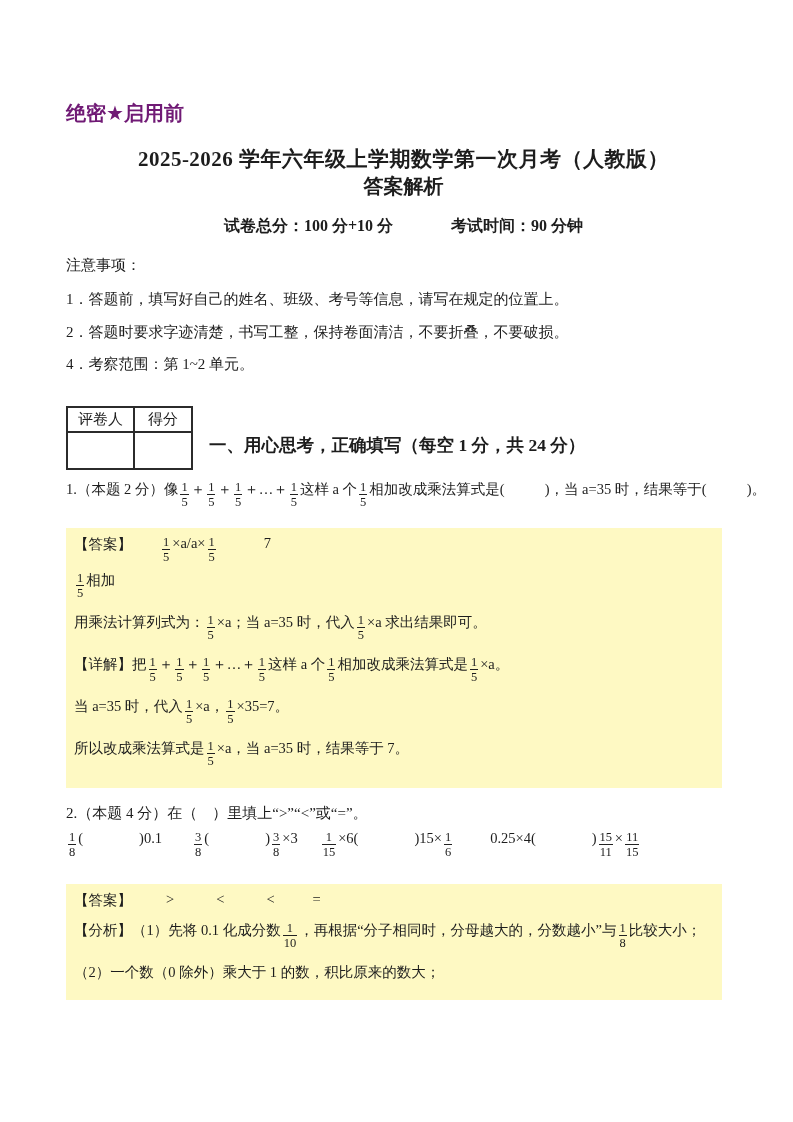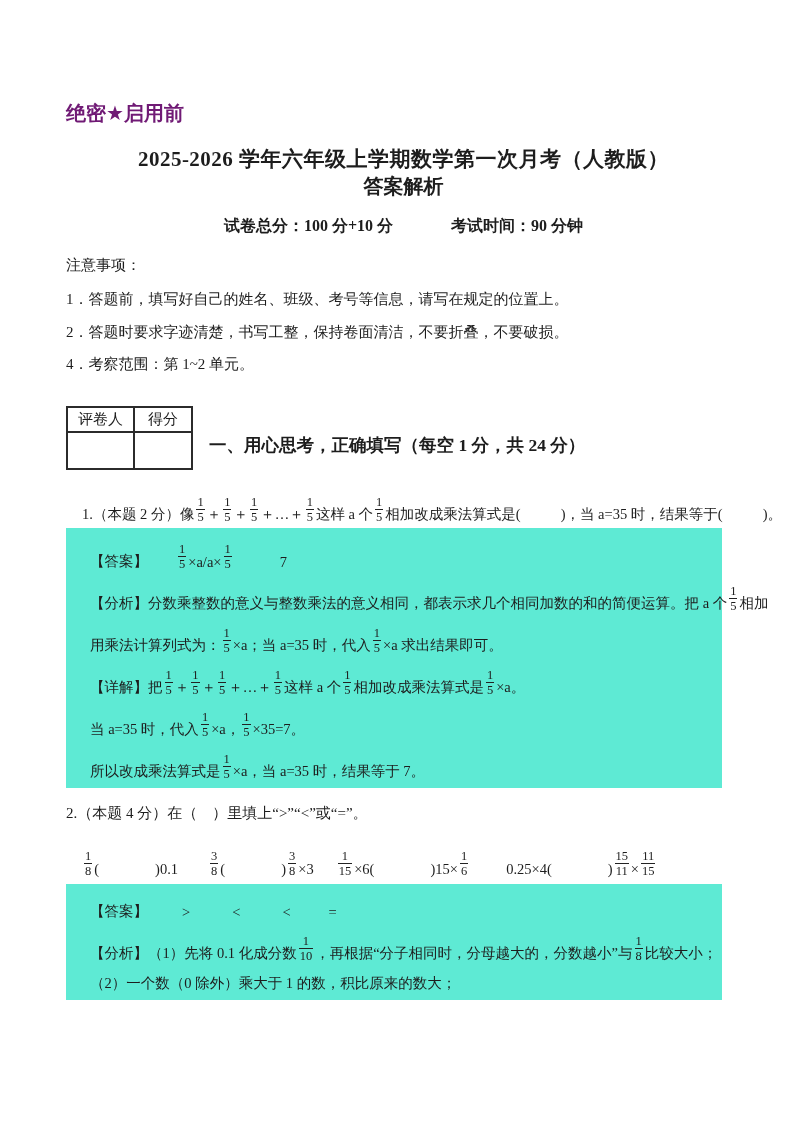--- a/index.html
+++ b/index.html
@@ -63,32 +63,31 @@
   }
   table.grader-table tr:last-child td { height:37px; }
   .section-heading {
     font-size:17.5px;
     font-weight:bold;
     margin-left:16px;
     margin-top:14px;
   }
   .rich-line {
     display:flex;
-    align-items:flex-end;
+    align-items:flex-start;
     flex-wrap:nowrap;
     font-size:14.5px;
     min-height:42px;
     white-space:pre;
-    margin-left:16px;
   }
   .stem { min-height:44px; margin-bottom:4px; }
   .stem-plain { font-size:15px; min-height:26px; display:flex; align-items:center; white-space:pre; }
   .compare-line { min-height:48px; margin-bottom:6px; }
   .answer-block {
-    background:#5eead4;
+    background:#fef9c3;
     padding:7px 8px;
     margin-right:19px;
     margin-bottom:12px;
   }
   .answer-line { min-height:36px; }
   .slim { min-height:30px; }
   .frac {
     display:inline-flex;
     flex-direction:column;
     align-items:center;
@@ -137,21 +136,21 @@
         </tr>
       </tbody>
     </table>
     <div class="section-heading">一、用心思考，正确填写（每空 1 分，共 24 分）</div>
   </div>
 
   <div class="question q1">
     <div class="rich-line stem"><span>1.（本题 2 分）像</span><span class="frac"><span class="num">1</span><span class="den">5</span></span><span>＋</span><span class="frac"><span class="num">1</span><span class="den">5</span></span><span>＋</span><span class="frac"><span class="num">1</span><span class="den">5</span></span><span>＋…＋</span><span class="frac"><span class="num">1</span><span class="den">5</span></span><span>这样 a 个</span><span class="frac"><span class="num">1</span><span class="den">5</span></span><span>相加改成乘法算式是(</span><span class="gap" style="width: 40px;"></span><span>)，当 a=35 时，结果等于(</span><span class="gap" style="width: 40px;"></span><span>)。</span></div>
     <div class="answer-block">
       <div class="rich-line answer-line"><span>【答案】</span><span class="gap" style="width: 28px;"></span><span class="frac"><span class="num">1</span><span class="den">5</span></span><span>×a/a×</span><span class="frac"><span class="num">1</span><span class="den">5</span></span><span class="gap" style="width: 46px;"></span><span>7</span></div>
-      <div class="rich-line"><span>【分析】分数乘整数的意义与整数乘法的意义相同，都表示求几个相同加数的和的简便运算。把 a 个</span><span class="frac"><span class="num">1</span><span class="den">5</span></span><span>相加</span></div>
+      <div class="rich-line"><span class="frac"><span class="num">1</span><span class="den">5</span></span><span>相加</span></div>
       <div class="rich-line"><span>用乘法计算列式为：</span><span class="frac"><span class="num">1</span><span class="den">5</span></span><span>×a；当 a=35 时，代入</span><span class="frac"><span class="num">1</span><span class="den">5</span></span><span>×a 求出结果即可。</span></div>
       <div class="rich-line"><span>【详解】把</span><span class="frac"><span class="num">1</span><span class="den">5</span></span><span>＋</span><span class="frac"><span class="num">1</span><span class="den">5</span></span><span>＋</span><span class="frac"><span class="num">1</span><span class="den">5</span></span><span>＋…＋</span><span class="frac"><span class="num">1</span><span class="den">5</span></span><span>这样 a 个</span><span class="frac"><span class="num">1</span><span class="den">5</span></span><span>相加改成乘法算式是</span><span class="frac"><span class="num">1</span><span class="den">5</span></span><span>×a。</span></div>
       <div class="rich-line"><span>当 a=35 时，代入</span><span class="frac"><span class="num">1</span><span class="den">5</span></span><span>×a，</span><span class="frac"><span class="num">1</span><span class="den">5</span></span><span>×35=7。</span></div>
       <div class="rich-line"><span>所以改成乘法算式是</span><span class="frac"><span class="num">1</span><span class="den">5</span></span><span>×a，当 a=35 时，结果等于 7。</span></div>
     </div>
   </div>
 
   <div class="question q2">
     <div class="stem-plain">2.（本题 4 分）在（　）里填上“&gt;”“&lt;”或“=”。</div>
     <div class="rich-line compare-line"><span class="frac"><span class="num">1</span><span class="den">8</span></span><span>(</span><span class="gap" style="width: 56px;"></span><span>)0.1</span><span class="gap" style="width: 30px;"></span><span class="frac"><span class="num">3</span><span class="den">8</span></span><span>(</span><span class="gap" style="width: 56px;"></span><span>)</span><span class="frac"><span class="num">3</span><span class="den">8</span></span><span>×3</span><span class="gap" style="width: 22px;"></span><span class="frac"><span class="num">1</span><span class="den">15</span></span><span>×6(</span><span class="gap" style="width: 56px;"></span><span>)15×</span><span class="frac"><span class="num">1</span><span class="den">6</span></span><span class="gap" style="width: 36px;"></span><span>0.25×4(</span><span class="gap" style="width: 56px;"></span><span>)</span><span class="frac"><span class="num">15</span><span class="den">11</span></span><span>×</span><span class="frac"><span class="num">11</span><span class="den">15</span></span></div>

